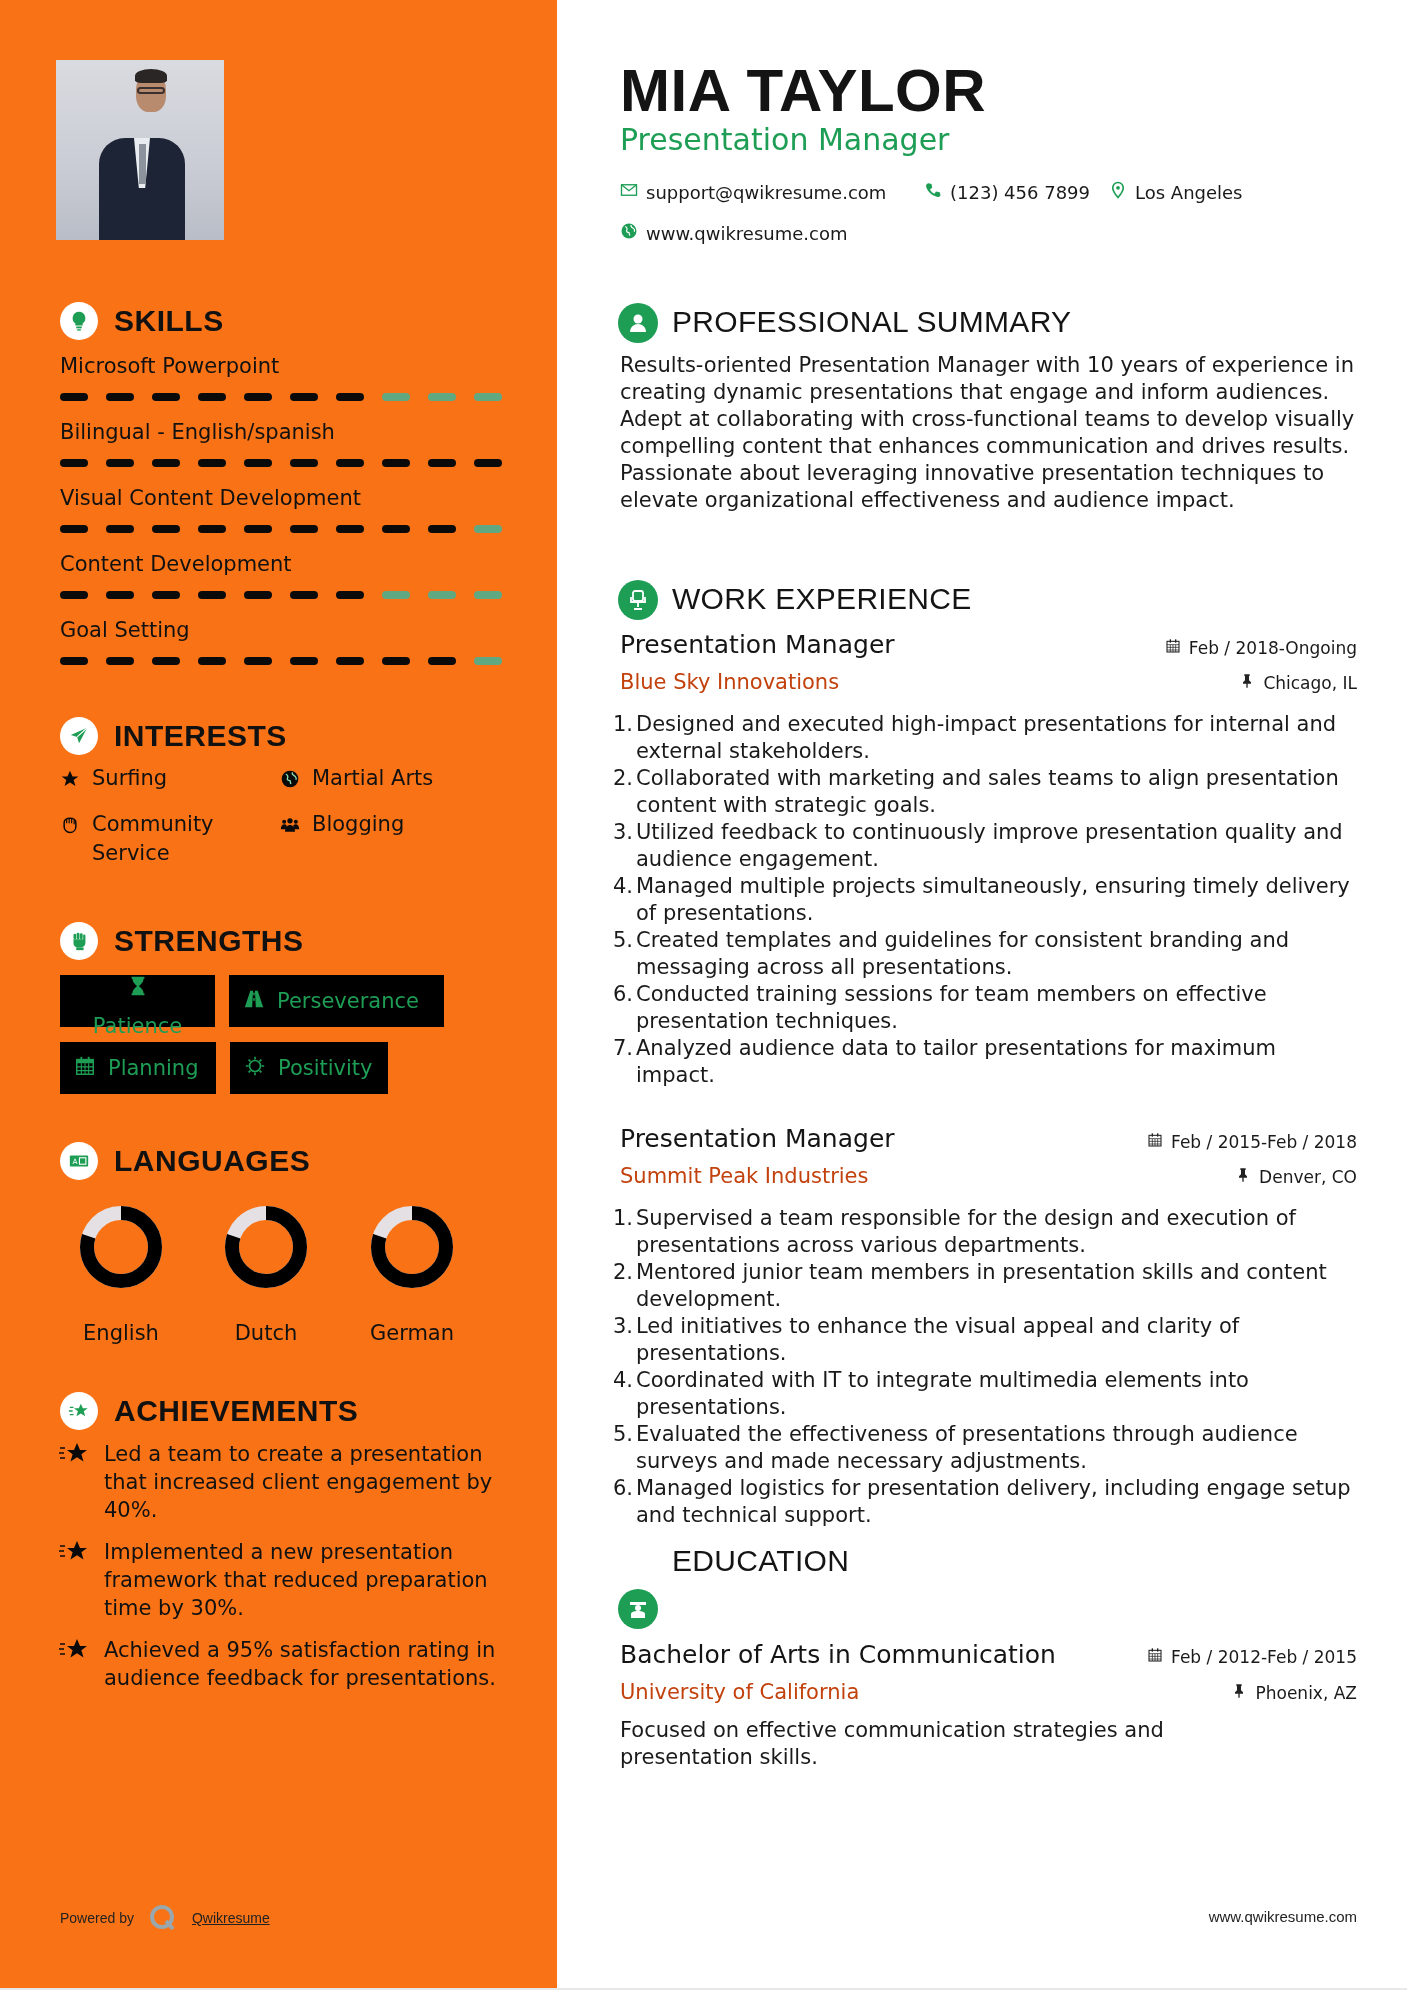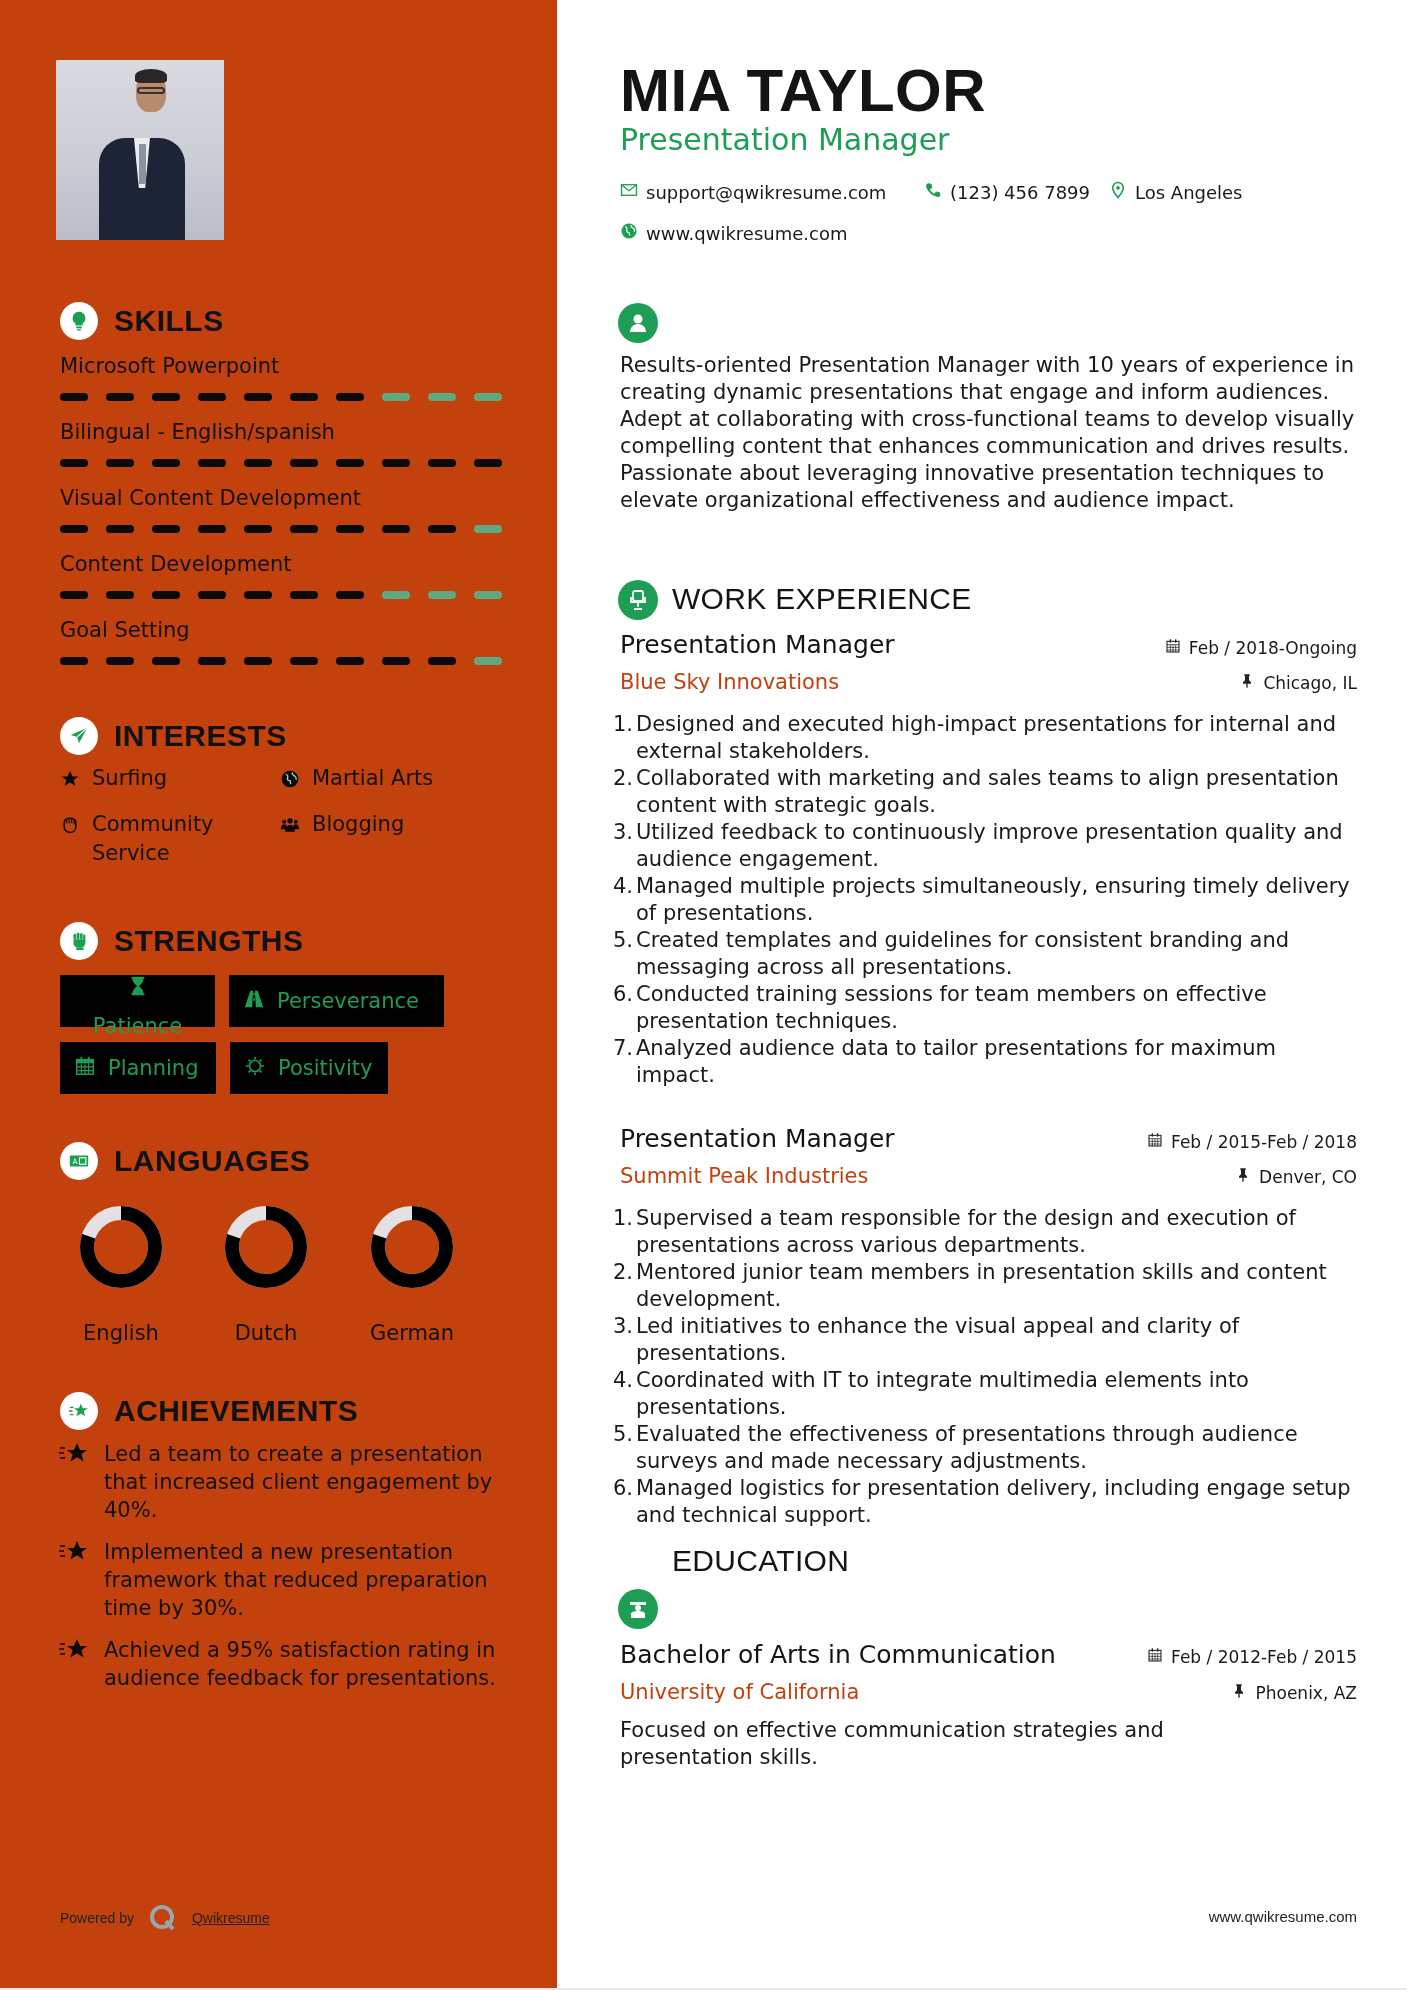--- a/index.html
+++ b/index.html
@@ -1,20 +1,20 @@
 <!DOCTYPE html>
 <html><head>
 <meta charset="utf-8">
 <style>
   * { box-sizing: border-box; margin: 0; padding: 0; }
   html, body { width: 1407px; height: 1990px; background: #ffffff; overflow: hidden; }
   body { font-family: "DejaVu Sans", sans-serif; color: #1f1f1f; position: relative; }
 
   .page { position: absolute; left: 0; top: 0; width: 1407px; height: 1990px; }
-  .sidebar { position: absolute; left: 0; top: 0; width: 557px; height: 1988px; background: #c2410c; }
+  .sidebar { position: absolute; left: 0; top: 0; width: 557px; height: 1988px; background: #f97316; }
   .bottom-rule { position: absolute; left: 0; top: 1988px; width: 1407px; height: 2px; background: #e8e8e8; }
 
   .photo { position: absolute; left: 56px; top: 60px; width: 168px; height: 180px; overflow: hidden;
            background: linear-gradient(180deg,#d9dbe0 0%, #c9ccd4 60%, #b9bdc7 100%); }
   .photo .head { position: absolute; left: 80px; top: 12px; width: 30px; height: 40px; border-radius: 45% 45% 40% 40%; background: #b88a6e; }
   .photo .hair { position: absolute; left: 79px; top: 9px; width: 32px; height: 14px; border-radius: 50% 50% 20% 20%; background: #2b2626; }
   .photo .glasses { position: absolute; left: 81px; top: 27px; width: 28px; height: 7px; border: 2px solid #3a3030; border-radius: 4px; }
   .photo .body { position: absolute; left: 43px; top: 78px; width: 86px; height: 110px; border-radius: 26px 26px 0 0; background: #1d2436; }
   .photo .shirt { position: absolute; left: 78px; top: 78px; width: 16px; height: 50px; background: #e9ecf1; clip-path: polygon(0 0,100% 0,70% 100%,30% 100%); }
   .photo .tie { position: absolute; left: 83px; top: 84px; width: 7px; height: 40px; background: #8c939c; }
@@ -356,20 +356,21 @@
         </svg></span>
     <span>www.qwikresume.com</span>
   </div>
 
   <div class="rsec-icon" style="top:303px;">
     <svg viewBox="0 0 24 24">
         <circle cx="12" cy="8" r="4.5" fill="#fff"></circle>
         <path d="M4 21c0-5 4-8 8-8s8 3 8 8z" fill="#fff"></path>
       </svg>
   </div>
+  <div class="rsec-title" style="top:305px;">PROFESSIONAL SUMMARY</div>
   <div class="para" style="top:352px;">Results-oriented Presentation Manager with 10 years of experience in creating dynamic presentations that engage and inform audiences. Adept at collaborating with cross-functional teams to develop visually compelling content that enhances communication and drives results. Passionate about leveraging innovative presentation techniques to elevate organizational effectiveness and audience impact.</div>
 
   <div class="rsec-icon" style="top:580px;">
     <svg viewBox="0 0 24 24">
         <rect x="7" y="3" width="10" height="10" rx="2" fill="none" stroke="#fff" stroke-width="1.8"></rect>
         <path d="M5 9v5h14V9M12 14v5M8 21h8" stroke="#fff" stroke-width="1.8" fill="none"></path>
       </svg>
   </div>
   <div class="rsec-title" style="top:582px;">WORK EXPERIENCE</div>
 

